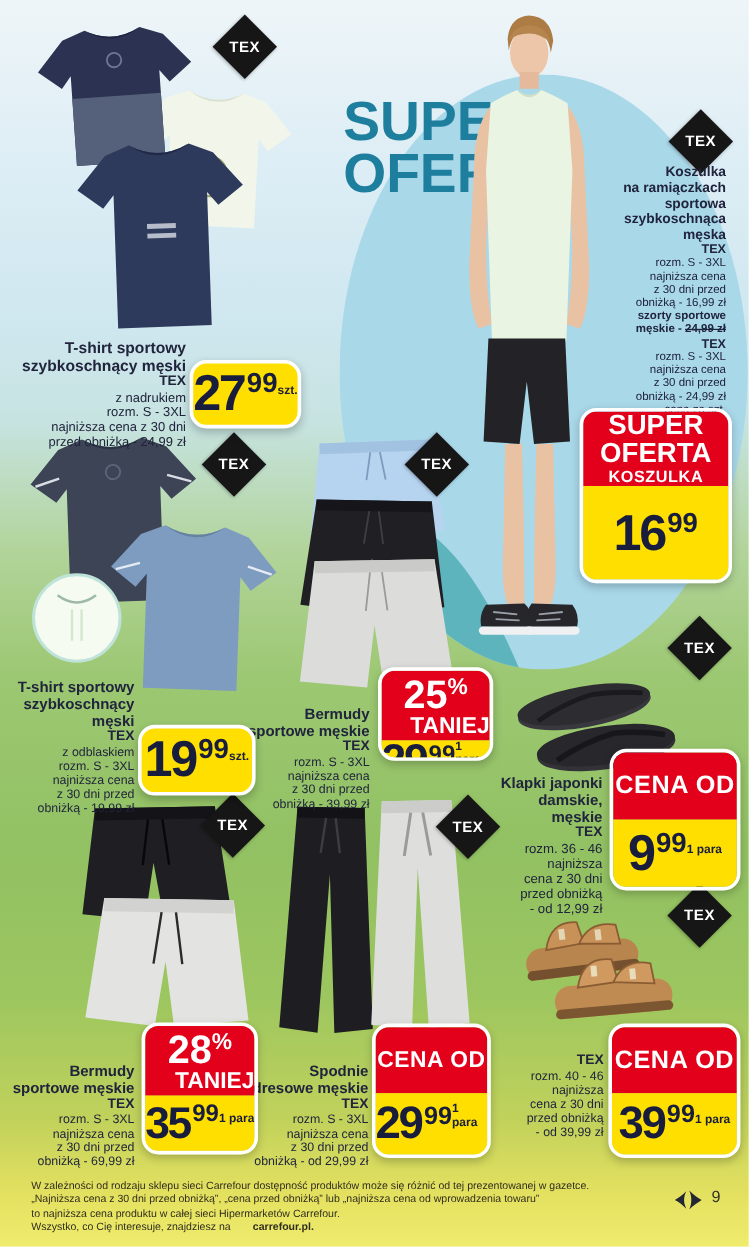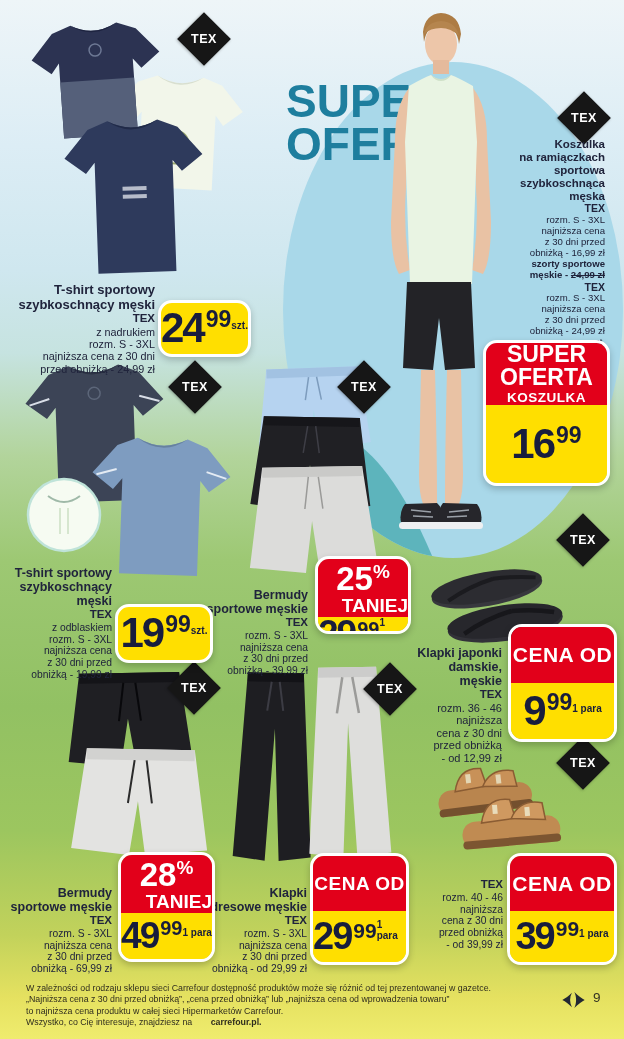--- a/index.html
+++ b/index.html
@@ -305,41 +305,41 @@
     <div class="p-name">Bermudy
 sportowe męskie</div>
     <div class="p-brand">TEX</div>
     <div class="p-details">rozm. S - 3XL
 najniższa cena
 z 30 dni przed
 obniżką - 69,99 zł</div>
   </div>
 
   <div class="abs txt" style="left:200px;top:886px;width:107px;">
-    <div class="p-name">Klapki
+    <div class="p-name">Spodnie
 dresowe męskie</div>
     <div class="p-brand">TEX</div>
     <div class="p-details">rozm. S - 3XL
 najniższa cena
 z 30 dni przed
 obniżką - od 29,99 zł</div>
   </div>
 
   <div class="abs txt" style="left:406px;top:878px;width:97px;">
     <div class="p-brand">TEX</div>
     <div class="p-details">rozm. 40 - 46
 najniższa
 cena z 30 dni
 przed obniżką
 - od 39,99 zł</div>
   </div>
 
   <div class="abs badge badge-yellow" style="left:158px;top:300px;width:93px;height:57px;">
     <div class="price">
-      <span class="price-main">24</span>
+      <span class="price-main">27</span>
       <span class="price-side">
         <span class="price-cents">99</span>
         <span class="price-unit">szt.</span>
       </span>
     </div>
   </div>
 
   <div class="abs badge combo" style="left:483px;top:340px;width:127px;height:146px;">
     <div class="combo-top" style="height:62px;">
       <div class="so-big">SUPER</div>
@@ -397,21 +397,21 @@
     </div>
   </div>
 
   <div class="abs badge combo" style="left:118px;top:852px;width:97px;height:110px;">
     <div class="combo-top" style="height:58px;">
       <div class="disc-line"><span>28</span><sup>%</sup></div>
       <div class="disc-word">TANIEJ</div>
     </div>
     <div class="combo-bottom">
       <div class="price">
-        <span class="price-main" style="font-size:37px;">49</span>
+        <span class="price-main" style="font-size:37px;">35</span>
         <span class="price-side">
           <span class="price-cents" style="font-size:20px;">99</span>
           <span class="price-unit">1 para</span>
         </span>
       </div>
     </div>
   </div>
 
   <div class="abs badge combo" style="left:310px;top:853px;width:99px;height:112px;">
     <div class="combo-top" style="height:55px;">

